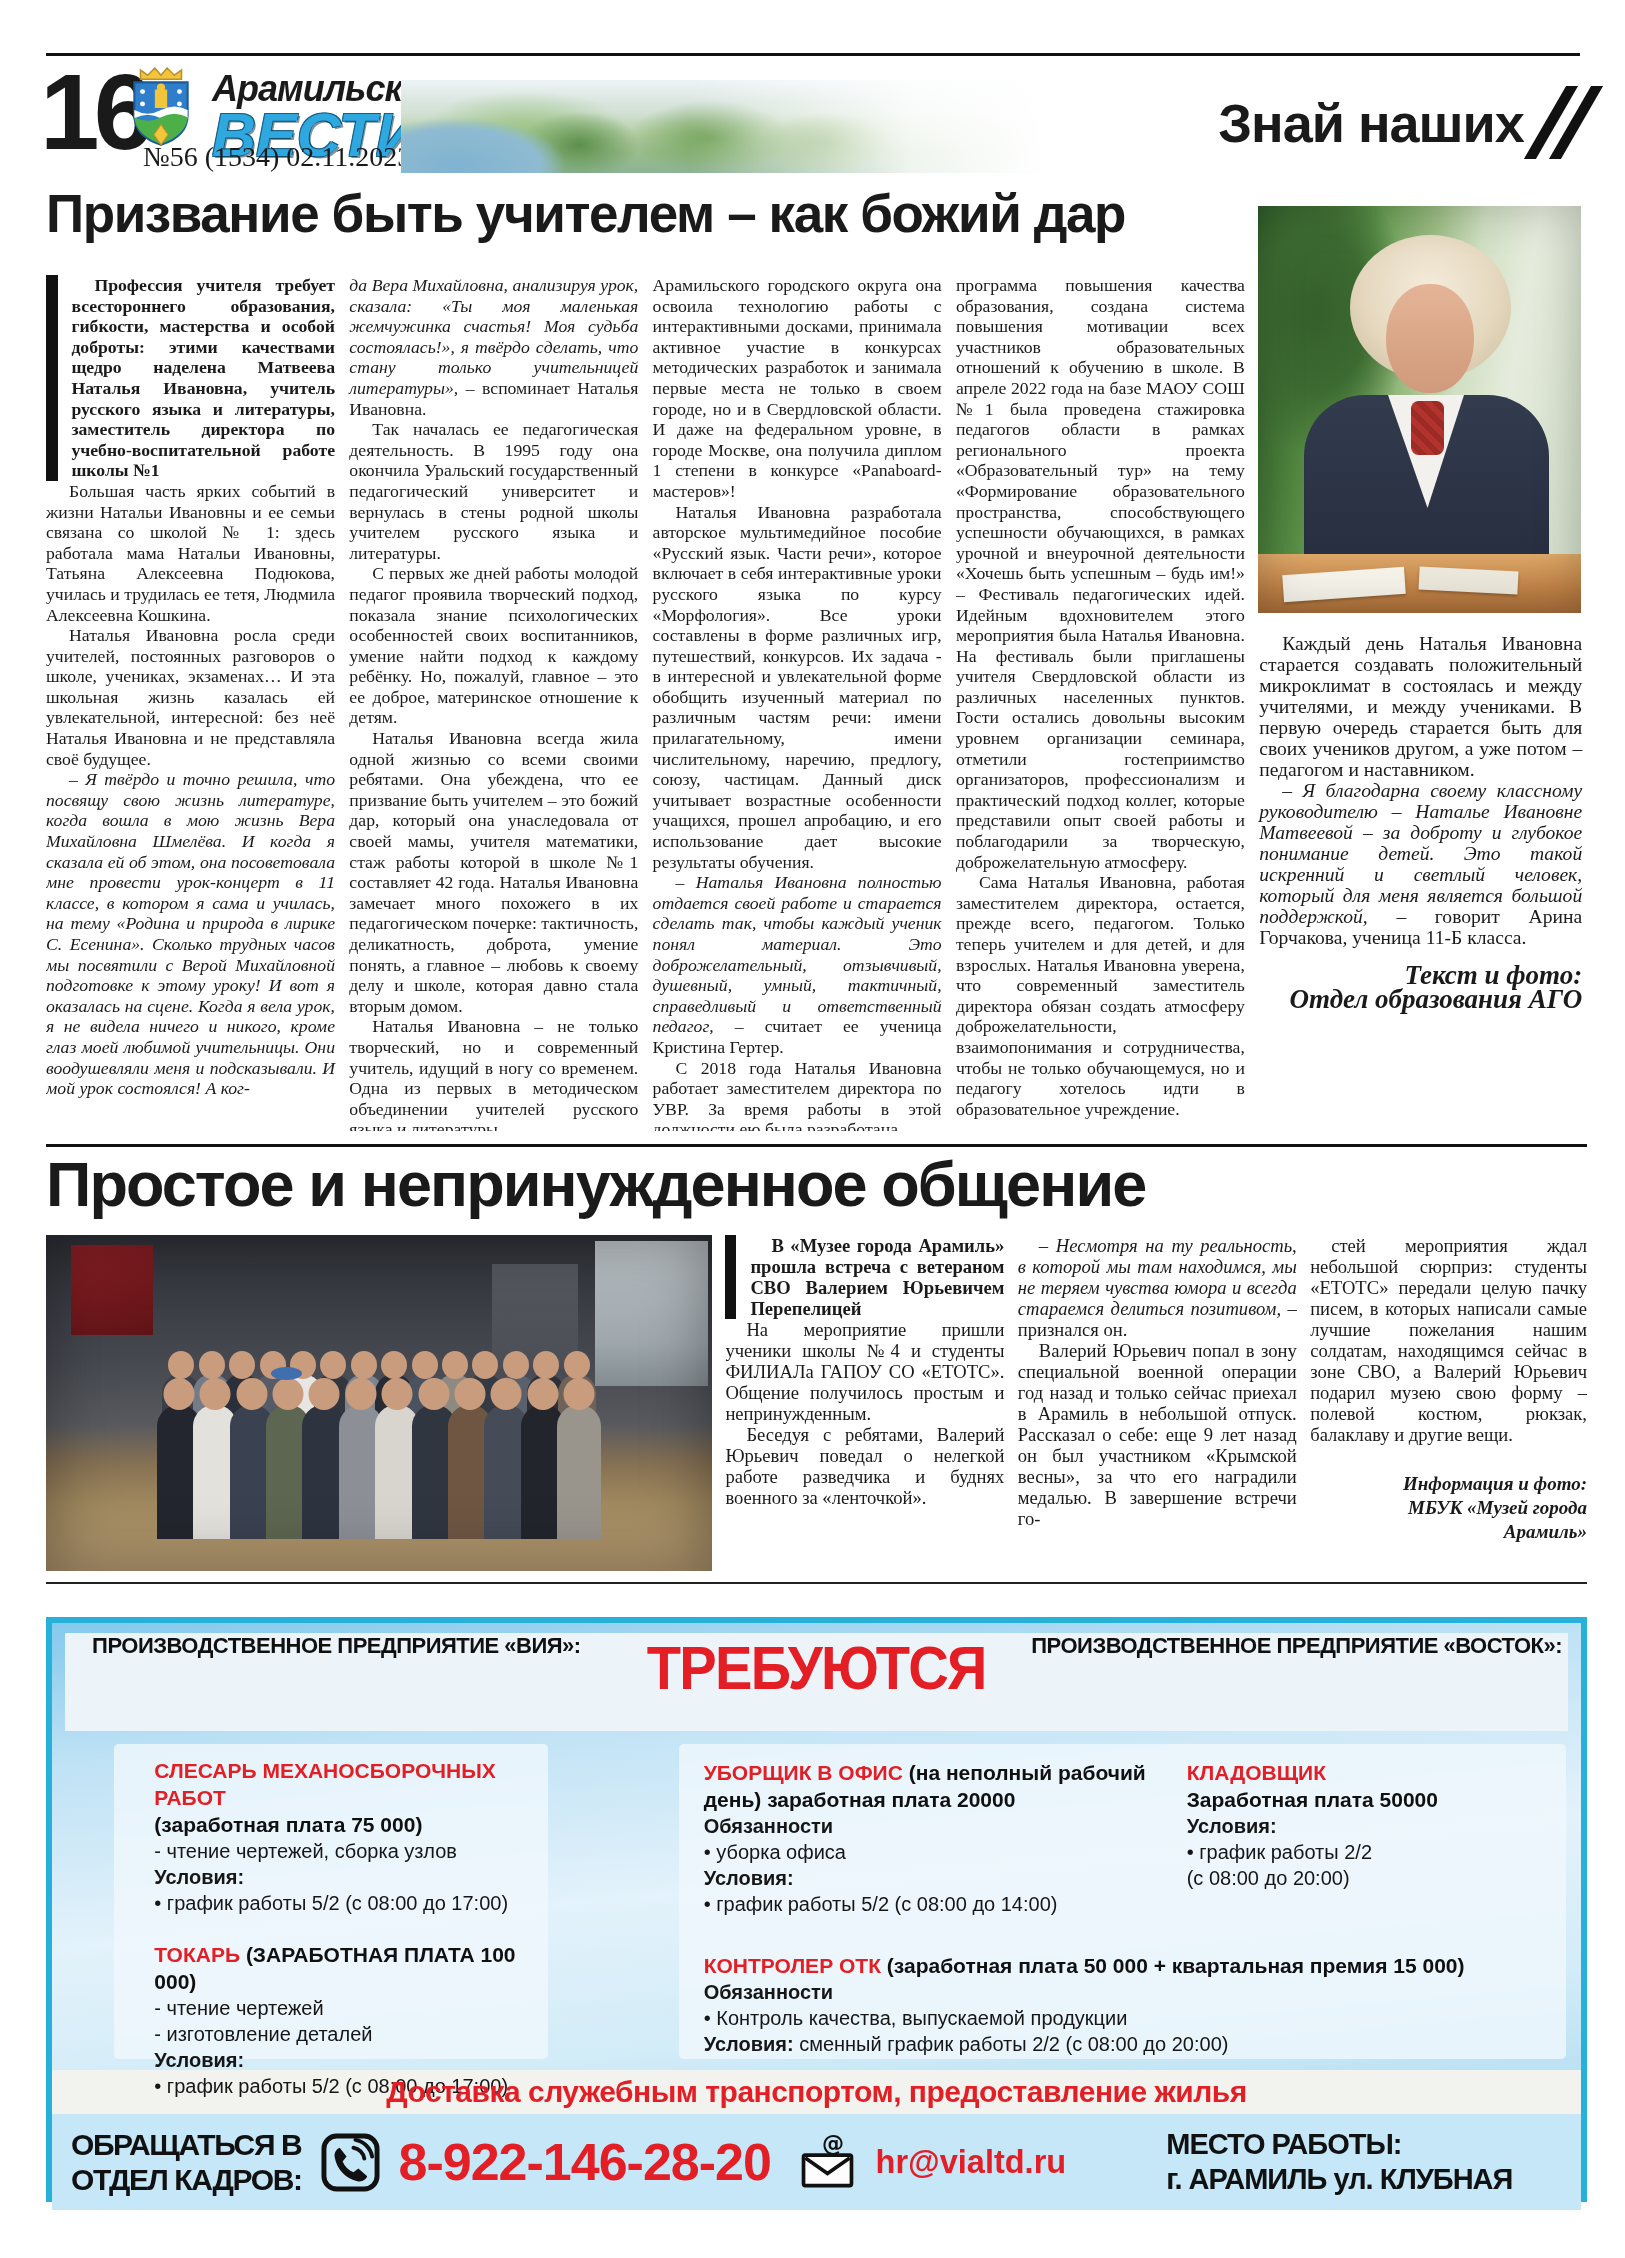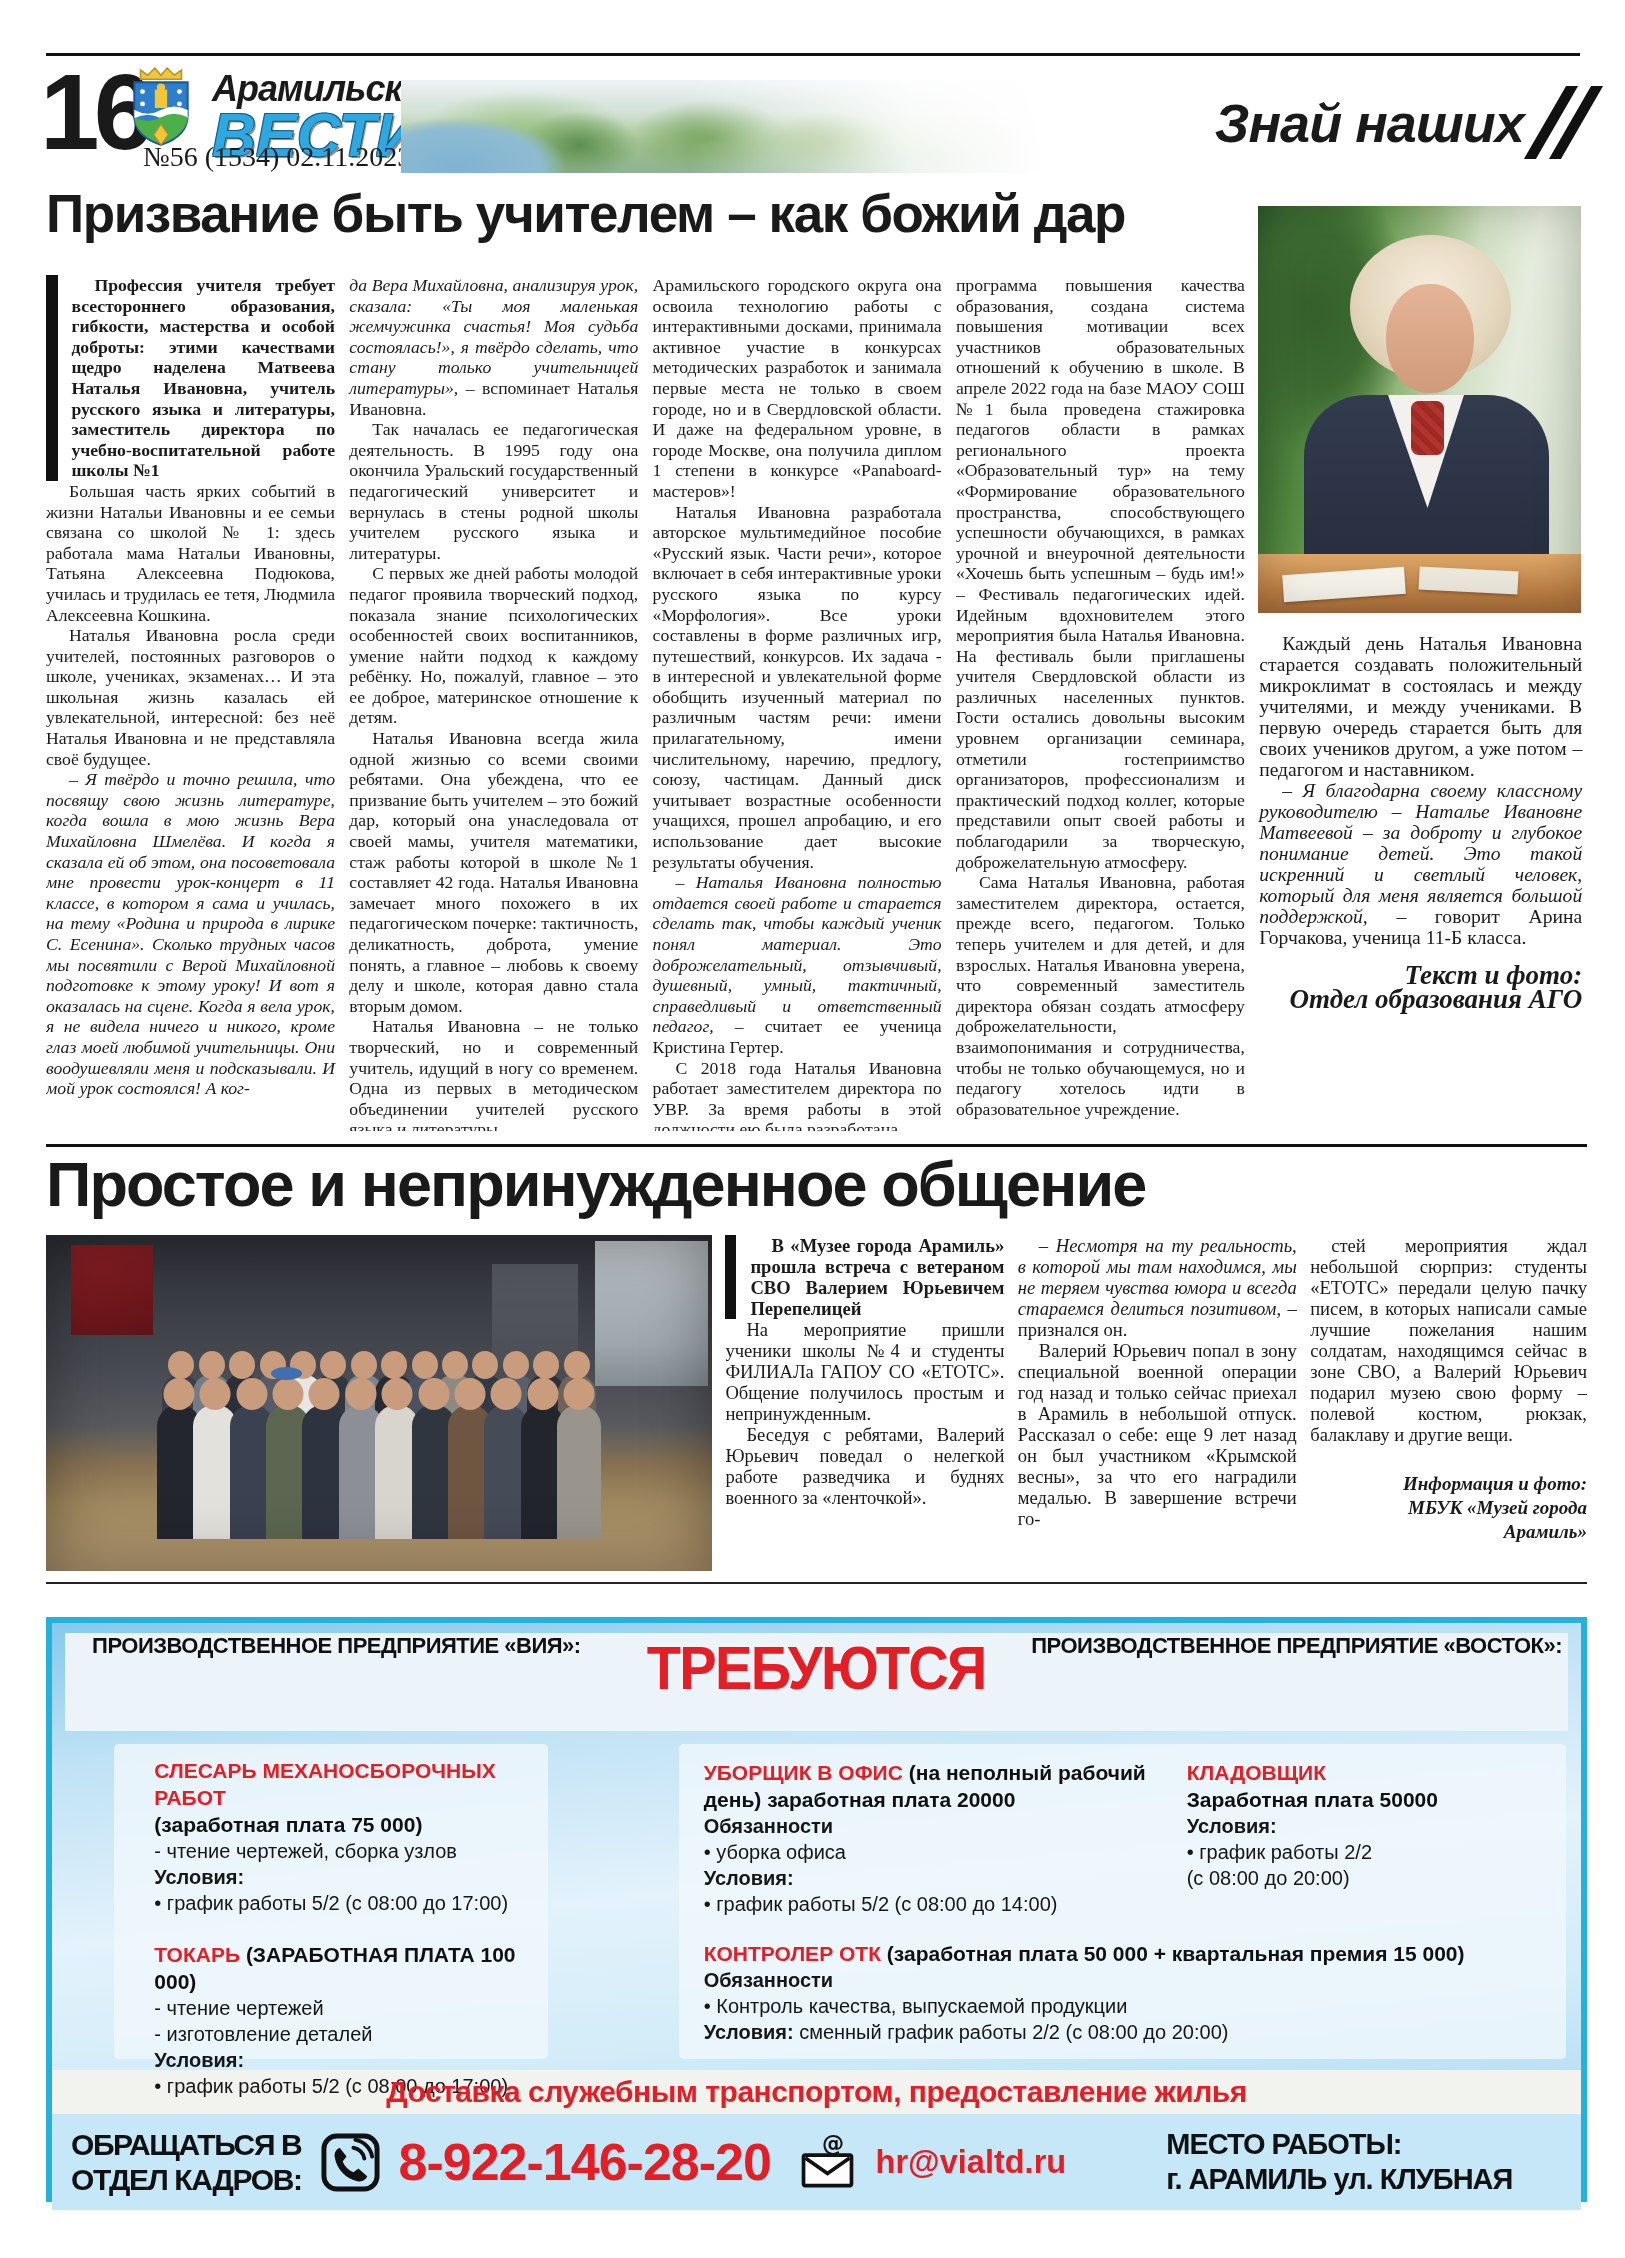--- a/index.html
+++ b/index.html
@@ -22,21 +22,21 @@
       radial-gradient(153px 67px at 8% 92%, #7fb3d0 0%, #8fbbd2 55%, rgba(143,187,210,0) 72%),
       radial-gradient(86px 48px at 26% 70%, #5c8f4d 0%, rgba(92,143,77,0) 70%),
       radial-gradient(115px 53px at 45% 62%, #74a35c 0%, rgba(116,163,92,0) 70%),
       radial-gradient(96px 43px at 62% 68%, #86ad6a 0%, rgba(134,173,106,0) 70%),
       radial-gradient(143px 57px at 18% 55%, #9dc487 0%, rgba(157,196,135,0) 72%),
       linear-gradient(180deg,#e3ecee 0%,#d4e2d6 34%,#b4cfa4 58%,#9abd8d 78%,#8cb394 100%);}
   .banner::after{content:'';position:absolute;inset:0;
       background:linear-gradient(90deg,rgba(255,255,255,0) 42%,rgba(255,255,255,.85) 74%,#fff 94%),
                  linear-gradient(180deg,rgba(255,255,255,.35) 0%,rgba(255,255,255,0) 25%);}
   .rubric{position:absolute;right:44px;top:86px;display:flex;align-items:center;gap:21px;
-          font-family:"Liberation Sans",sans-serif;font-size:54px;font-weight:600;letter-spacing:-1px;font-style:italic;}
+          font-family:"Liberation Sans",sans-serif;font-size:54px;font-weight:600;letter-spacing:-1px;}
   .slashes{display:flex;gap:12.4px;}
   .slash{width:12.4px;height:73px;background:#111;transform:skewX(-30deg);}
 
   
   #article1{position:absolute;left:46px;top:187px;width:1541px;}
   #article1 h1{margin:0;font-family:"Liberation Sans",sans-serif;font-size:53px;font-weight:bold;
                letter-spacing:-1.4px;line-height:54px;}
   .a1cols{display:flex;gap:14.3px;margin-top:34px;height:856px;overflow:hidden;}
   .colN{width:289px;flex:none;}
   .colW{width:323px;flex:none;padding-top:358px;box-sizing:border-box;}
@@ -123,21 +123,21 @@
   .left-panel{width:476px;margin-left:47px;padding:13.4px 17px 0 40px;}
   .right-panel{flex:1;margin-left:131px;padding:15.3px 23px 0 25px;}
   .job-title{font-size:21px;font-weight:bold;line-height:27px;color:#101010;}
   .red{color:#e31e25;}
   .job-line{font-size:20px;line-height:26px;color:#161616;}
   .jb{font-weight:bold;}
   .job+.job{margin-top:25px;}
   .rp-top{display:flex;}
   .job-u{width:483px;flex:none;}
   .job-k{margin-left:auto;width:356px;flex:none;}
-  .kontroler{margin-top:23px;}
+  .kontroler{margin-top:35px;}
   .ad-delivery{margin-top:11.5px;height:44px;line-height:44px;background:#f2f2ee;text-align:center;
                color:#e31e25;font-size:30px;font-weight:bold;letter-spacing:-0.5px;}
   .ad-contacts{height:96px;background:#c5e7f8;display:flex;align-items:center;padding:0 7.6px 0 19px;gap:19px;}
   .contact-label{font-size:30px;font-weight:bold;line-height:35px;letter-spacing:-1.4px;color:#111;}
   .phone{font-size:52px;font-weight:bold;color:#e31e25;letter-spacing:-1px;margin-right:7.6px;}
   .email{font-size:32.5px;font-weight:bold;color:#e31e25;}
   .location{margin-left:auto;margin-right:61px;font-size:29px;font-weight:bold;line-height:35px;
             letter-spacing:-1px;color:#111;}
   .icon-box{flex:none;display:flex;align-items:center;}
 </style>

